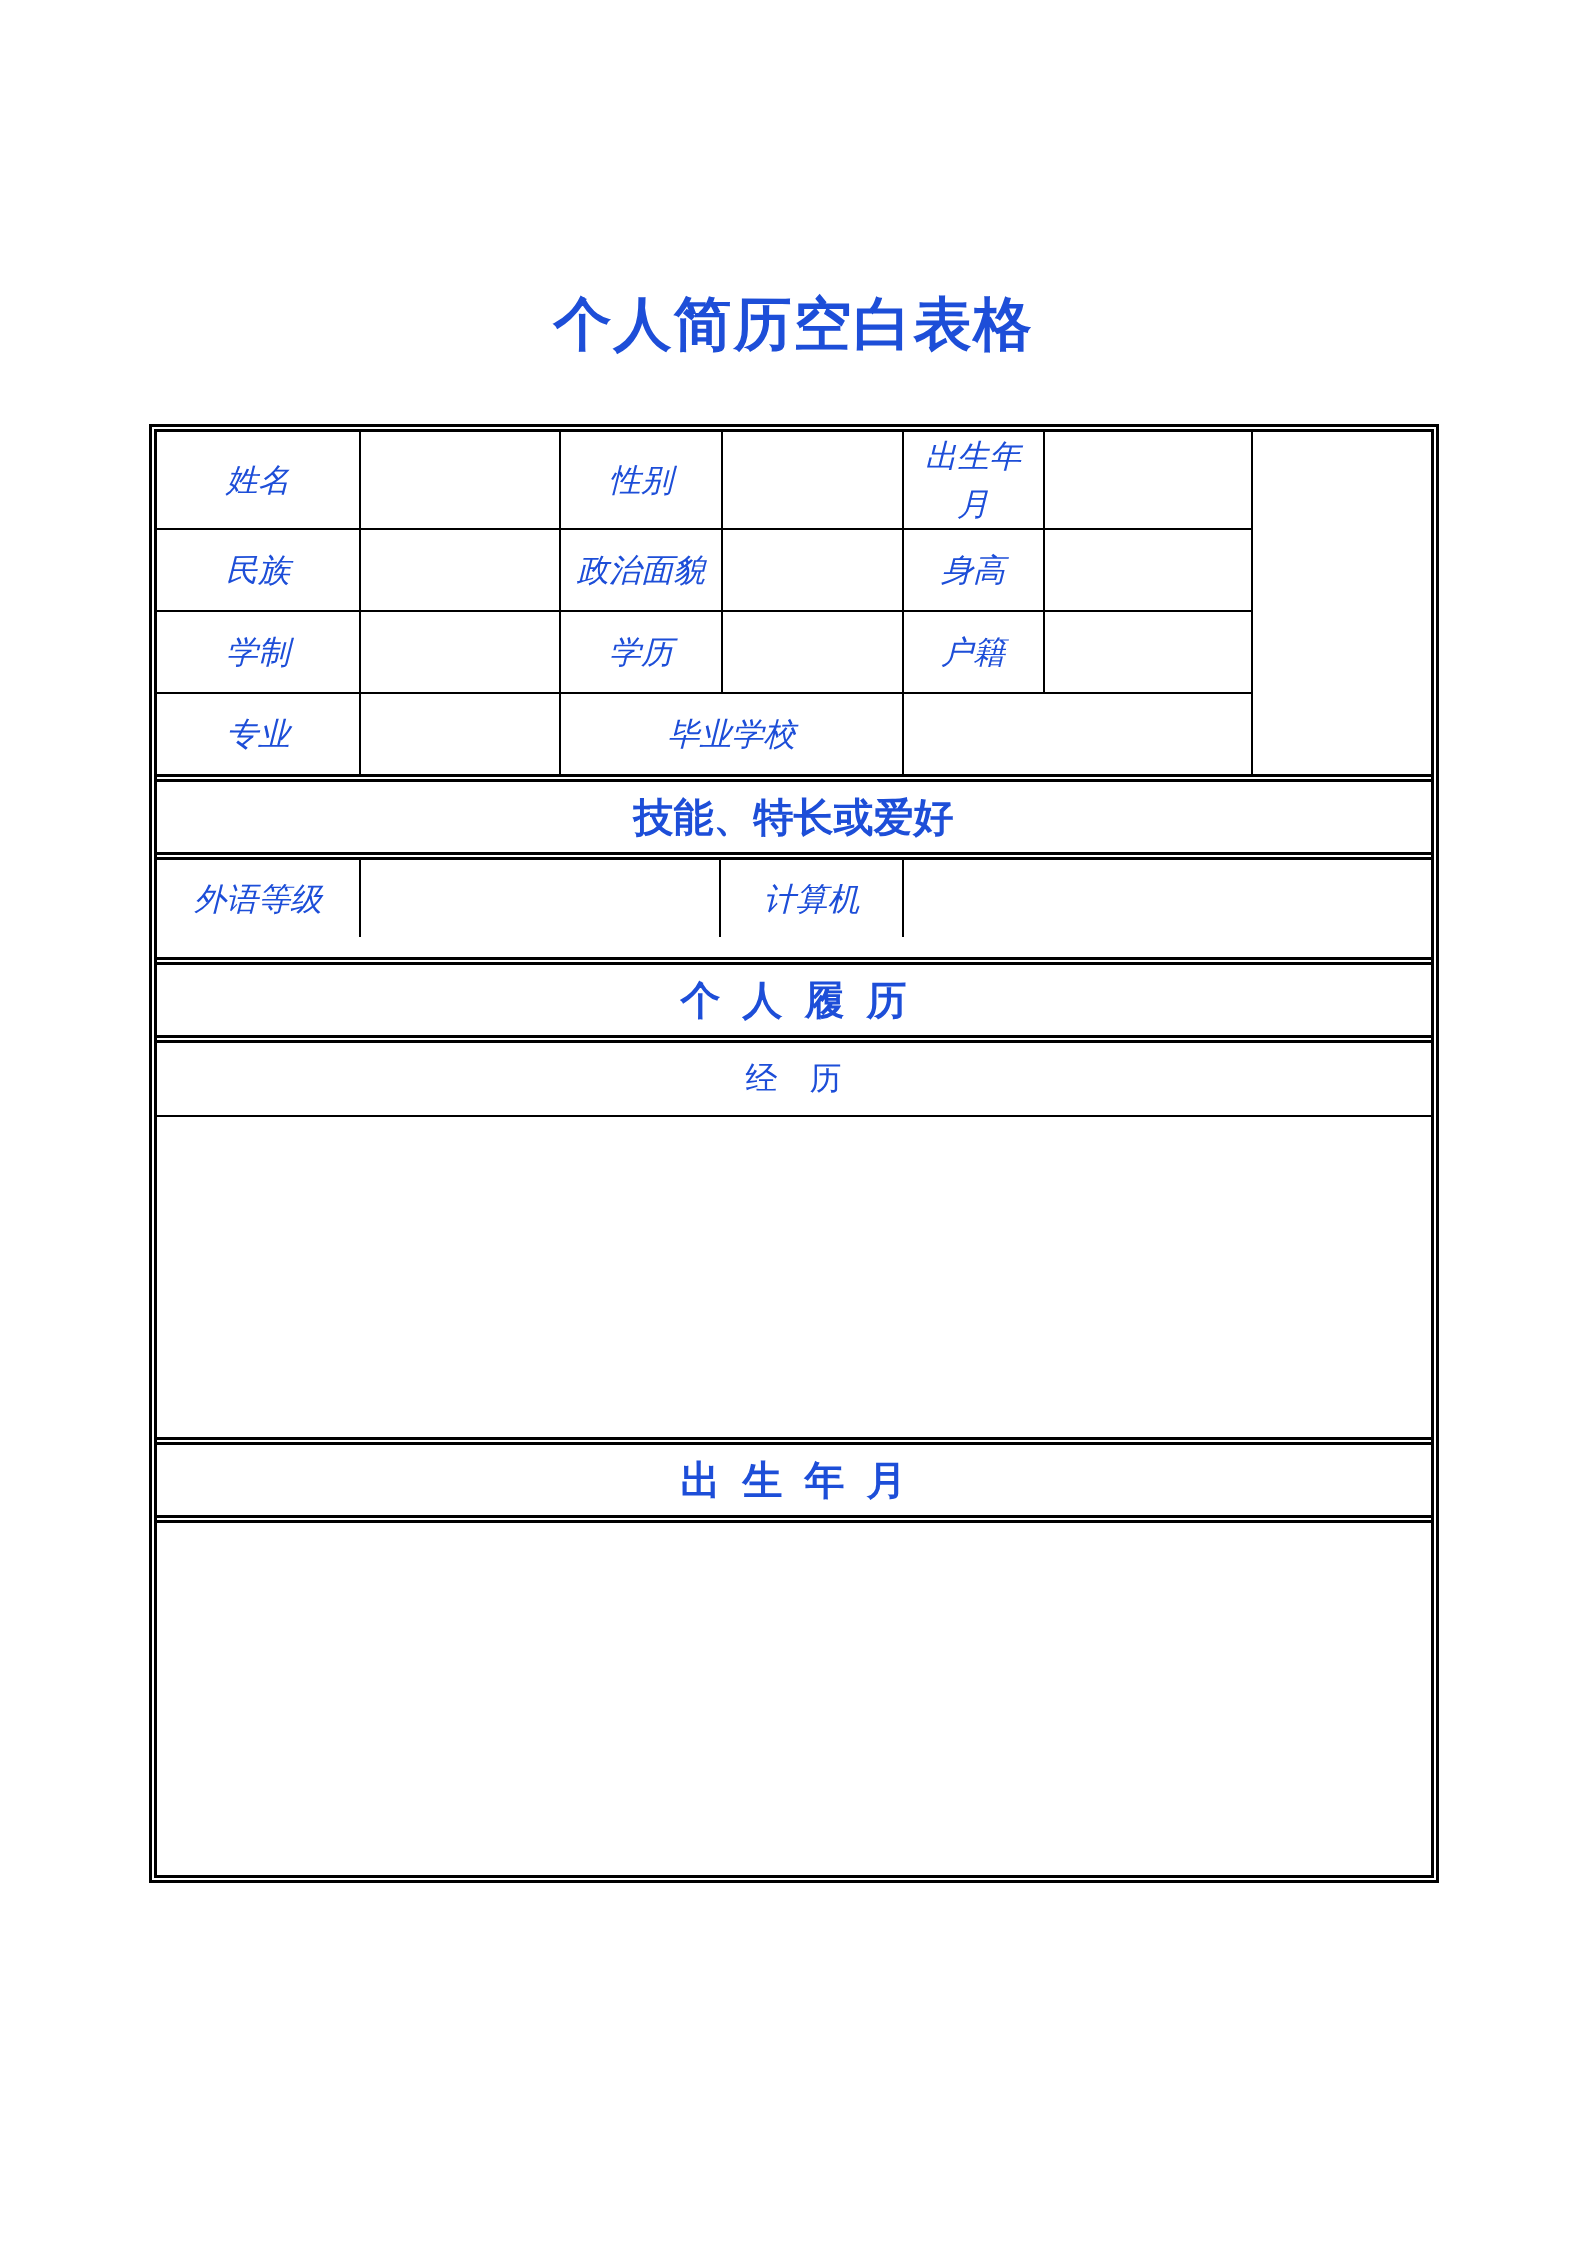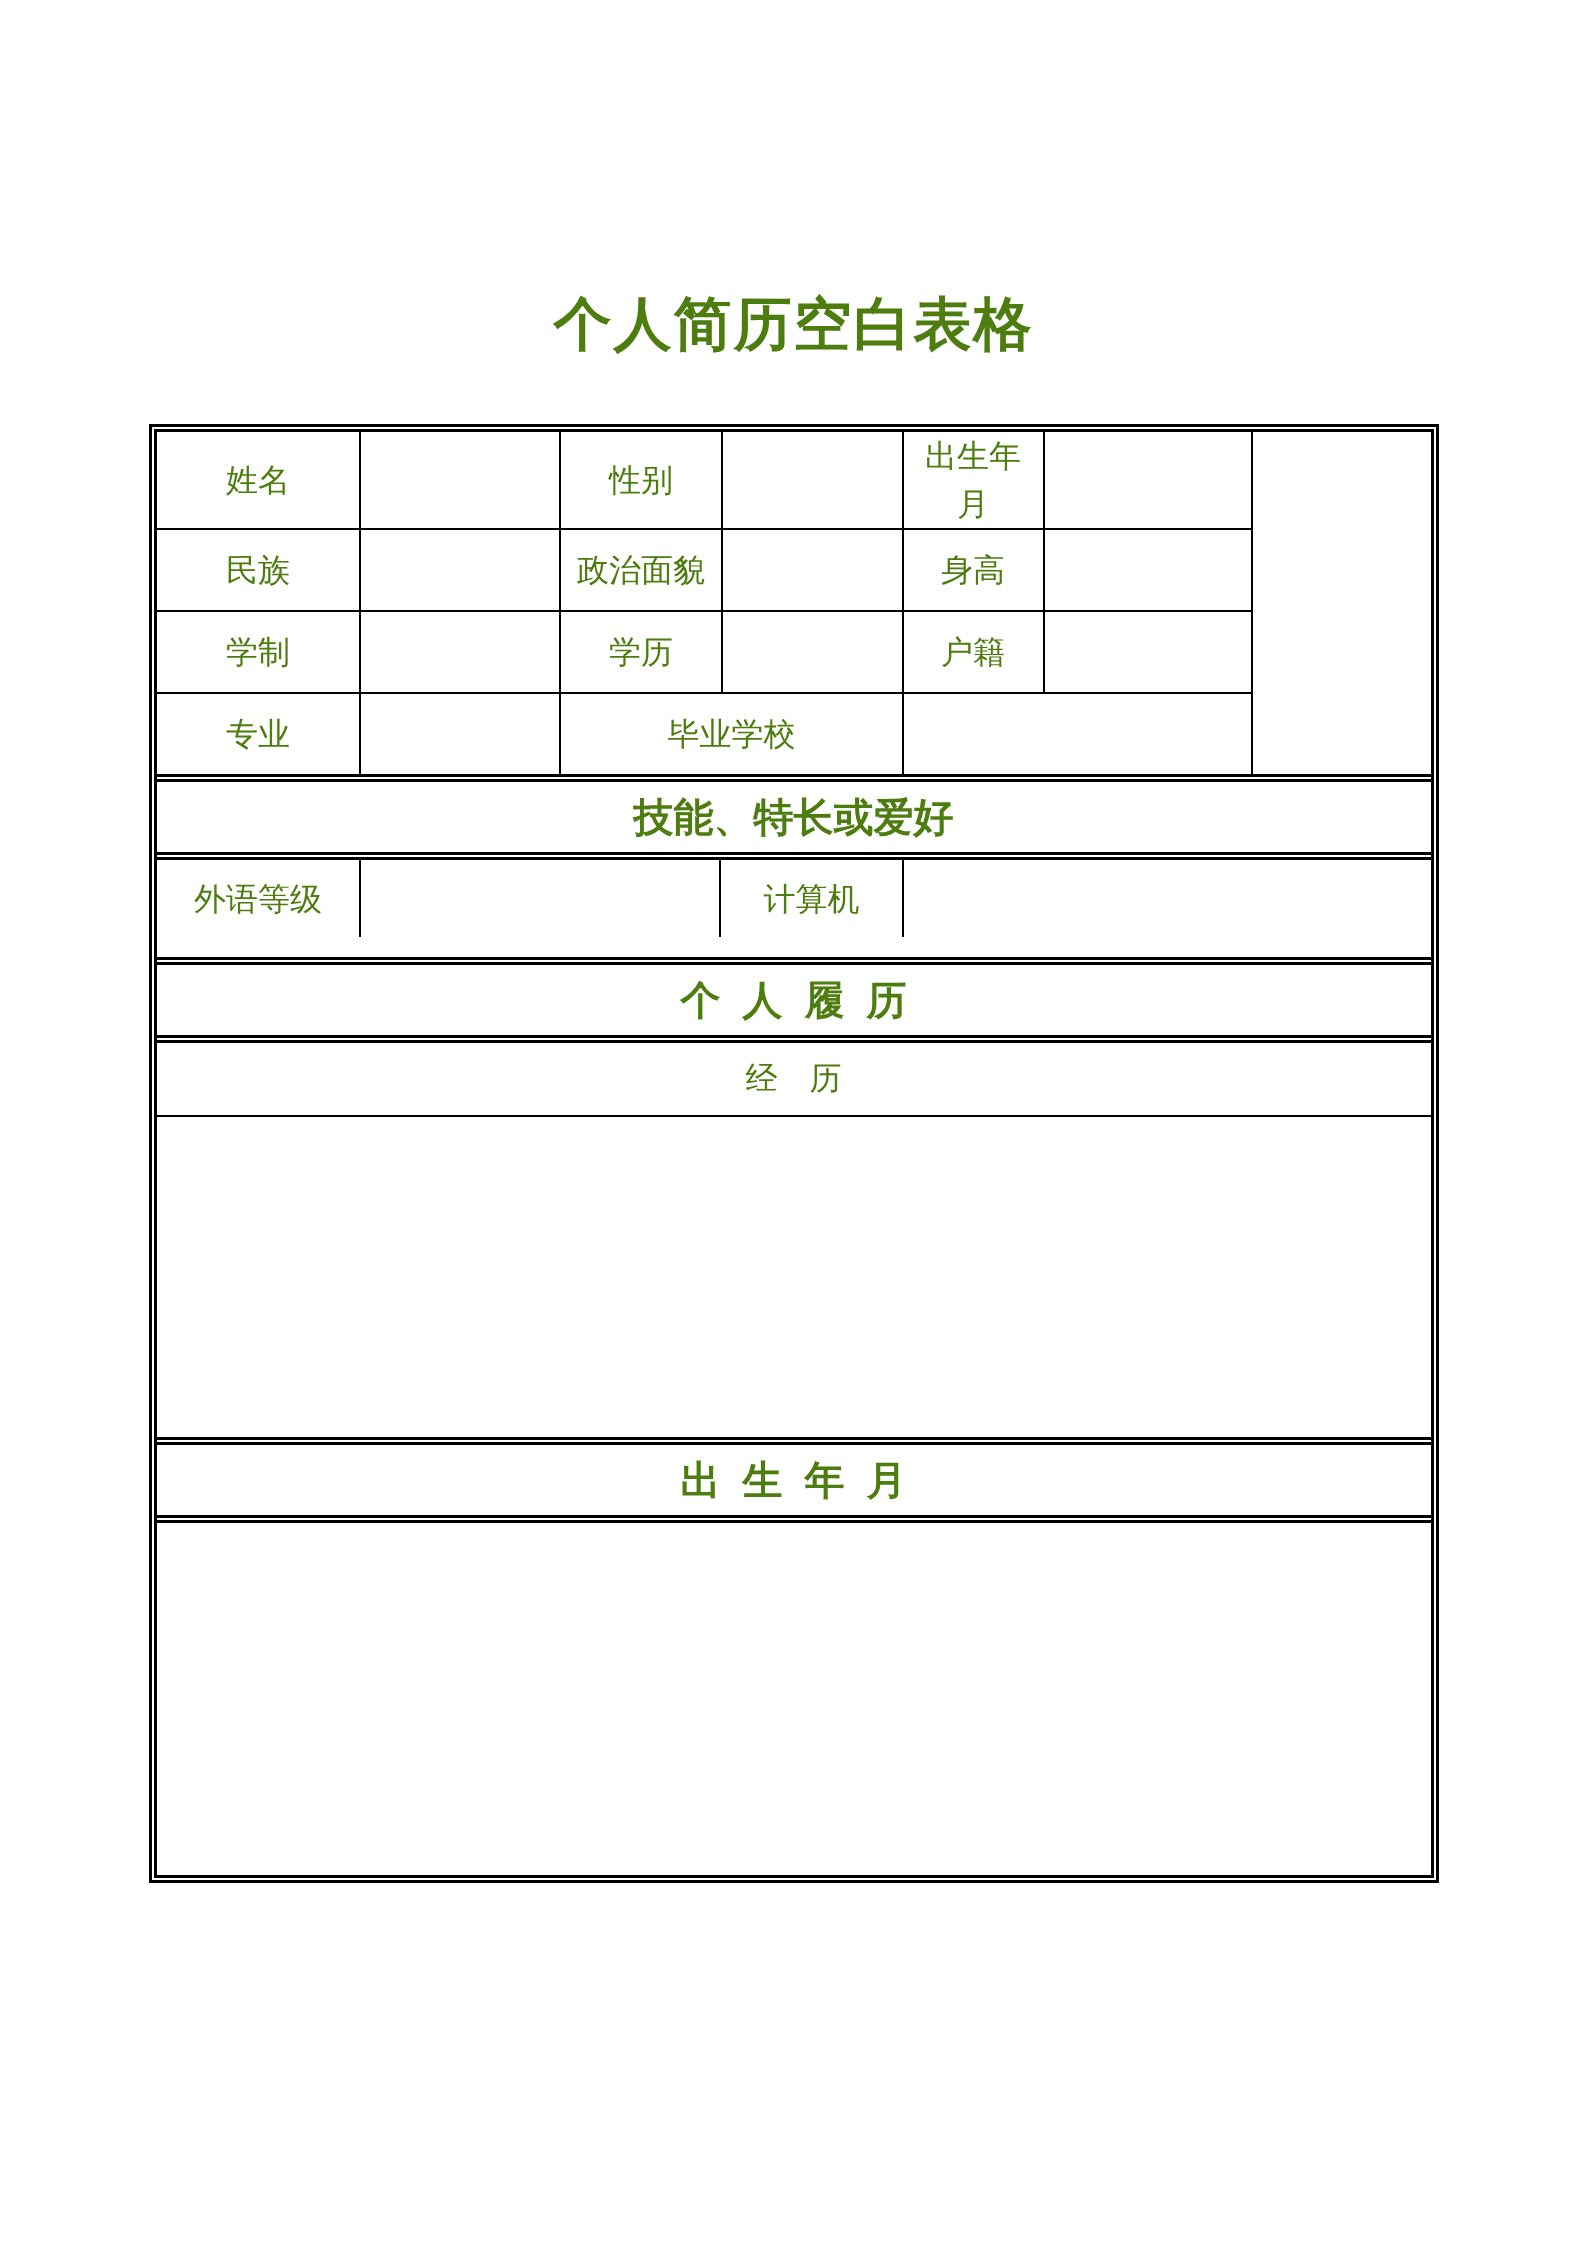--- a/index.html
+++ b/index.html
@@ -1,21 +1,21 @@
 <!DOCTYPE html>
 <html><head>
 <meta charset="utf-8">
 <style>
   html, body { margin: 0; padding: 0; background: #fff; }
   .page {
     position: relative;
     width: 1587px;
     height: 2245px;
     background: #ffffff;
-    color: #4d7c0f;
+    color: #1d4ed8;
     font-family: "DejaVu Serif", "Liberation Serif", serif;
     overflow: hidden;
   }
   .doc-title {
     margin: 0;
     padding-top: 286px;
     text-align: center;
     font-size: 58px;
     font-weight: bold;
     letter-spacing: 2px;
@@ -29,21 +29,21 @@
   
   .sheet {
     width: 1274px;
     margin: 60px auto 0 auto;
     border: 8px double #000;
     background: #fff;
   }
   
   .sheet > .sec + .sec { border-top: 8px double #000; }
 
-  table { border-collapse: collapse; width: 100%; table-layout: fixed; }
+  table { border-collapse: collapse; width: 100%; table-layout: fixed; font-style: italic; }
   
   .grid { border: hidden; }
   .grid td { border: 2px solid #000; vertical-align: middle; }
 
   .info-table td { height: 78px; }
   .lang-table td { height: 75px; margin-top: 40px; }
 
   .lbl {
     text-align: center;
     font-size: 32px;

